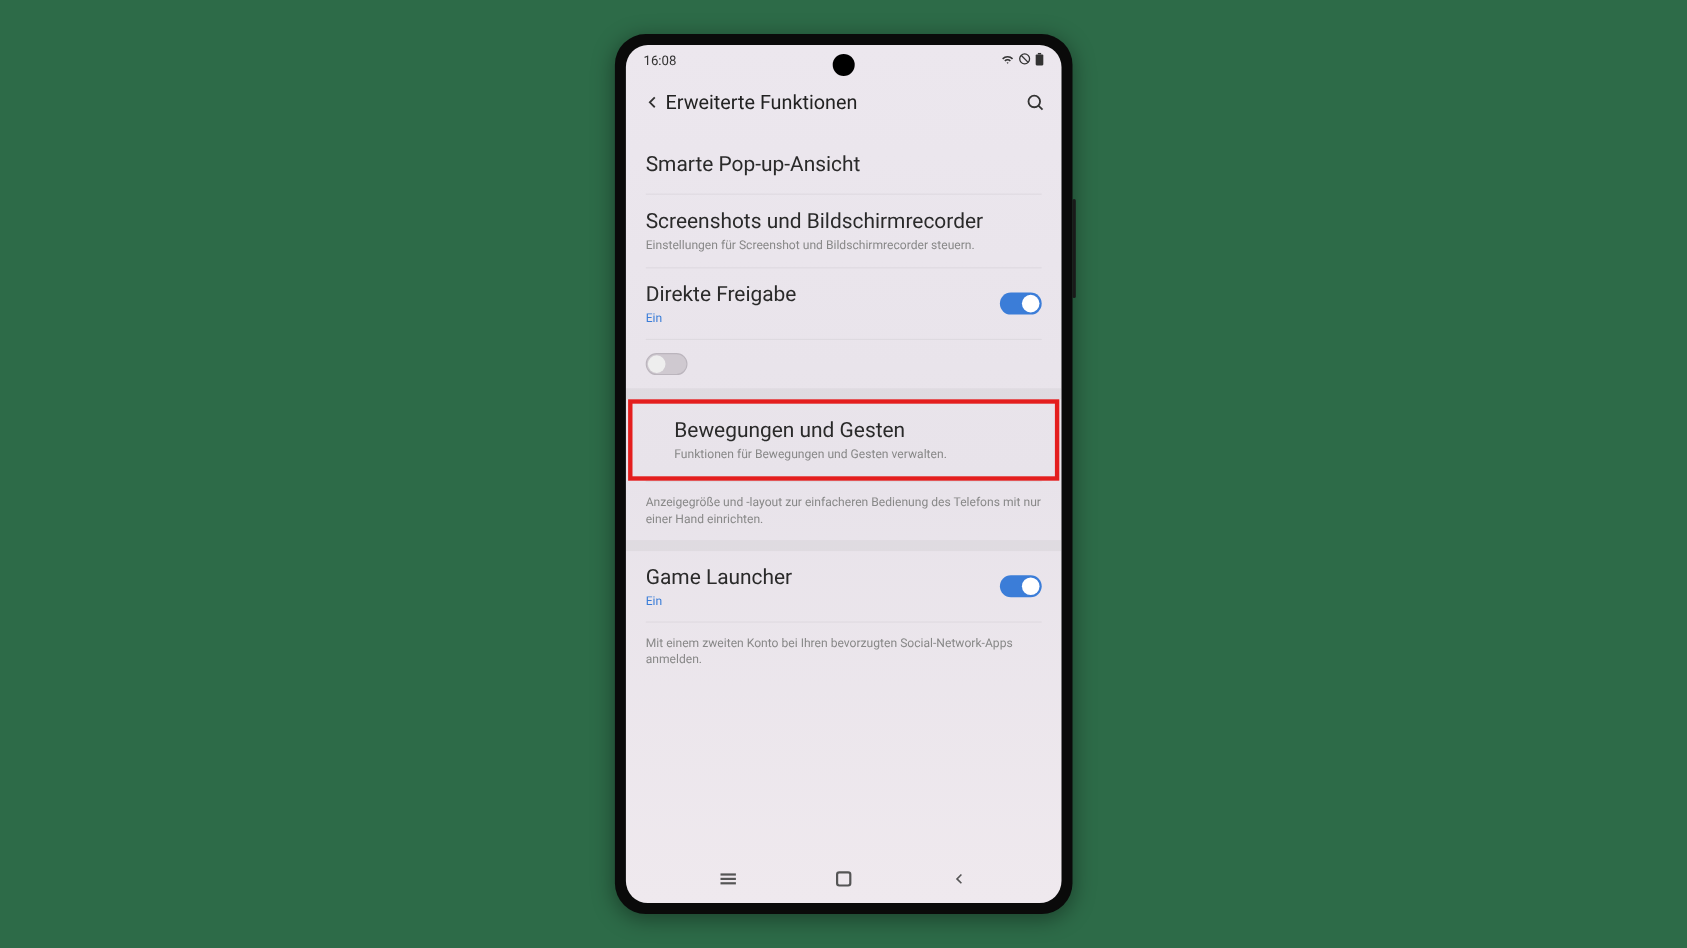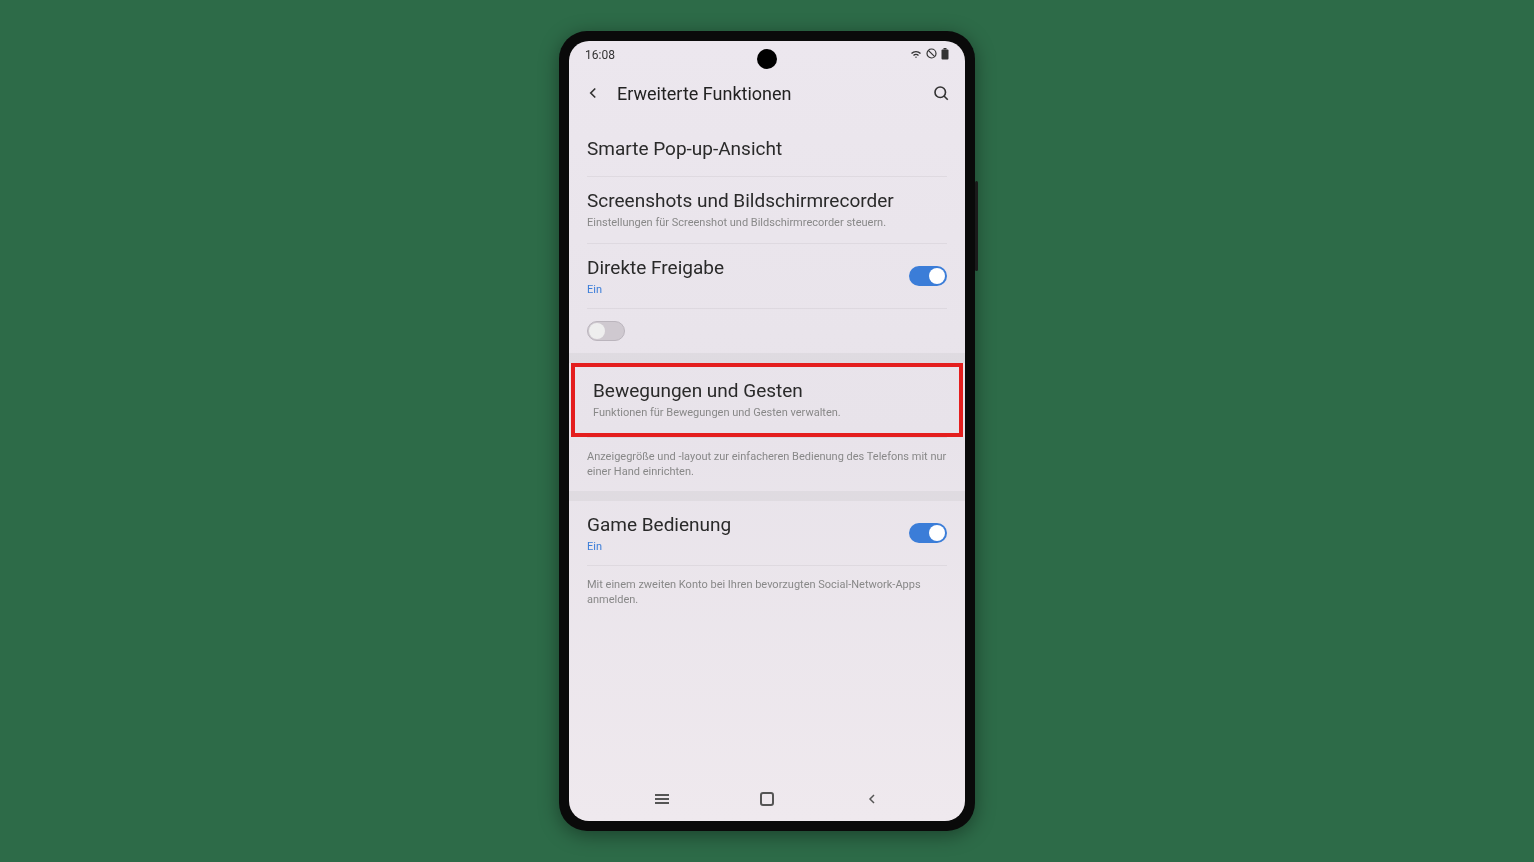--- a/index.html
+++ b/index.html
@@ -60,21 +60,20 @@
   font-size: 12px;
   color: #333;
 }
 .status-icons { display: flex; gap: 4px; align-items: center; }
 .status-icon-glyph { font-size: 11px; color: #333; }
 .app-bar {
   height: 48px;
   display: flex;
   align-items: center;
   padding: 0 12px;
-  gap: 12px;
 }
 .back-btn {
   width: 24px;
   height: 24px;
   display: flex;
   align-items: center;
   justify-content: center;
   color: #333;
   cursor: pointer;
 }
@@ -147,20 +146,21 @@
   background: rgba(0,0,0,0.05);
   margin: 0 18px;
 }
 .section-gap {
   height: 10px;
   background: rgba(0,0,0,0.04);
 }
 .highlight-box {
   border: 4px solid #e41e1e;
   margin: 0 2px;
+  padding-left: 20px;
 }
 .nav-bar {
   height: 44px;
   display: flex;
   align-items: center;
   justify-content: space-around;
   padding: 0 40px;
 }
 .nav-btn {
   width: 28px;
@@ -267,21 +267,21 @@
       <div class="divider"></div>
 
       <div class="setting-item">
         <div class="setting-desc">Anzeigegröße und -layout zur einfacheren Bedienung des Telefons mit nur einer Hand einrichten.</div>
       </div>
 
       <div class="section-gap"></div>
 
       <div class="setting-item with-toggle">
         <div class="setting-text">
-          <div class="setting-title">Game Bedienung</div>
+          <div class="setting-title">Game Launcher</div>
           <div class="setting-status">Ein</div>
         </div>
         <div class="toggle on">
             <div class="toggle-knob"></div>
           </div>
       </div>
       <div class="divider"></div>
 
       <div class="setting-item">
         <div class="setting-desc">Mit einem zweiten Konto bei Ihren bevorzugten Social-Network-Apps anmelden.</div>

